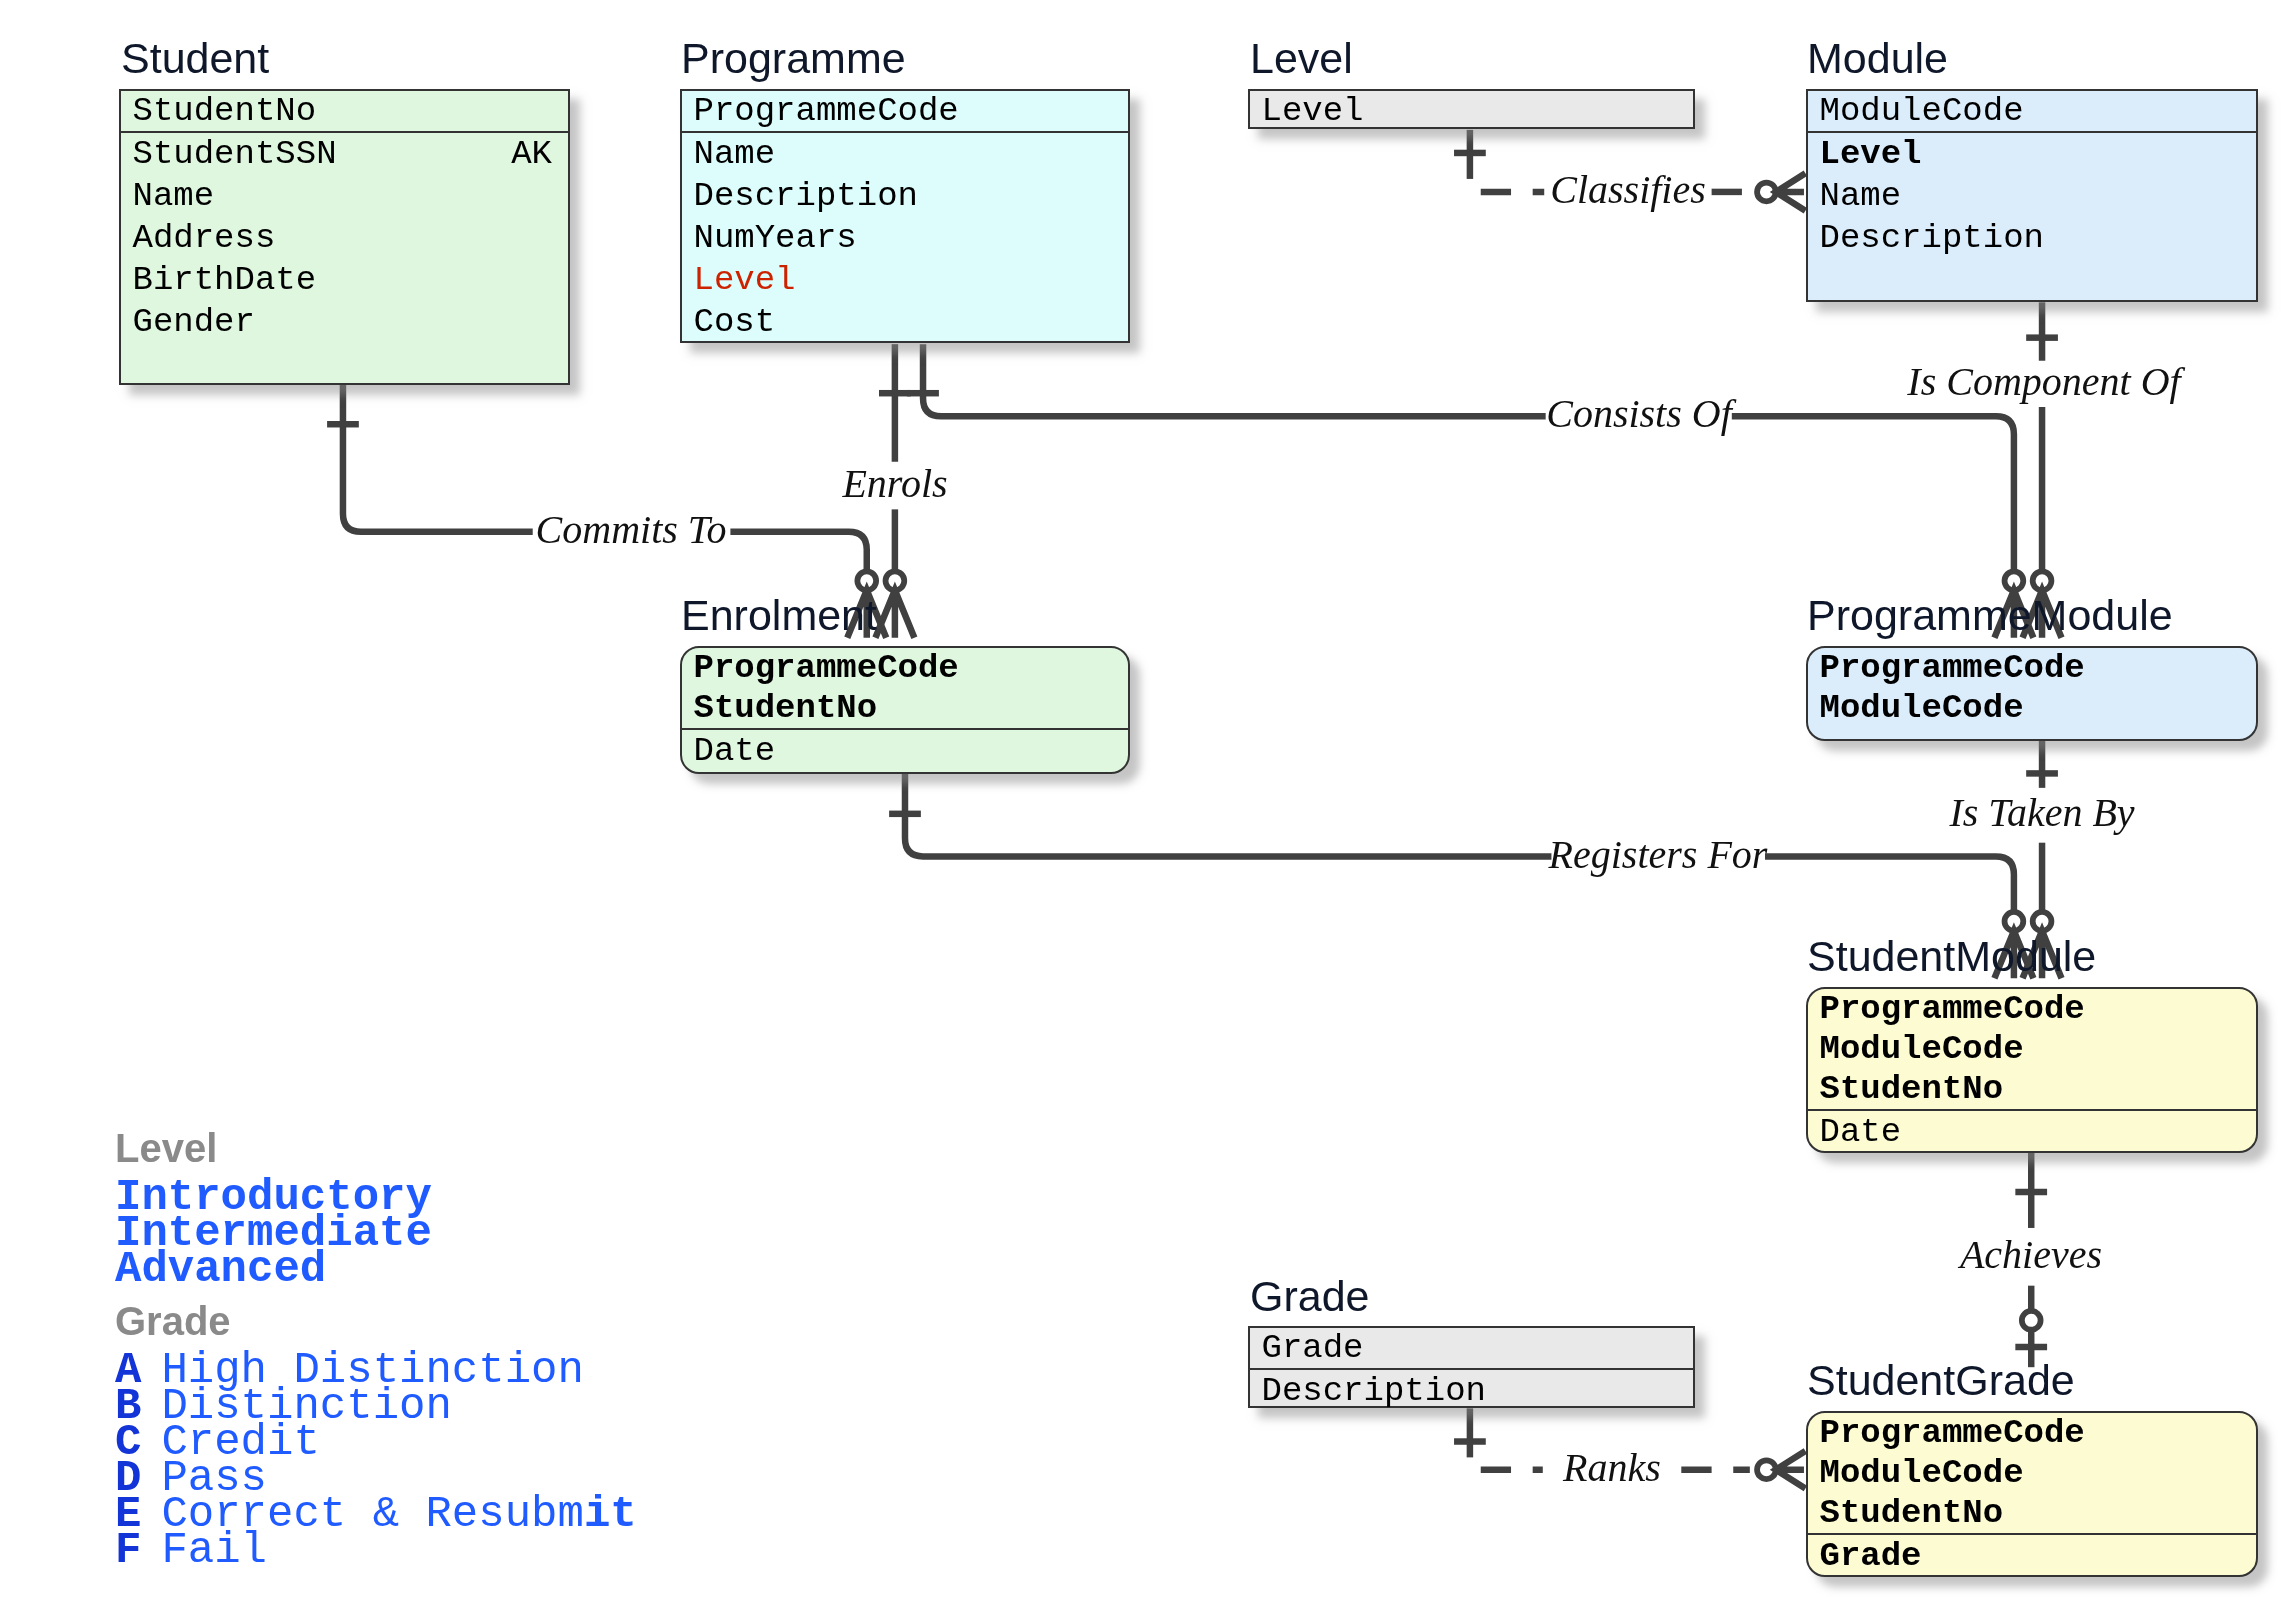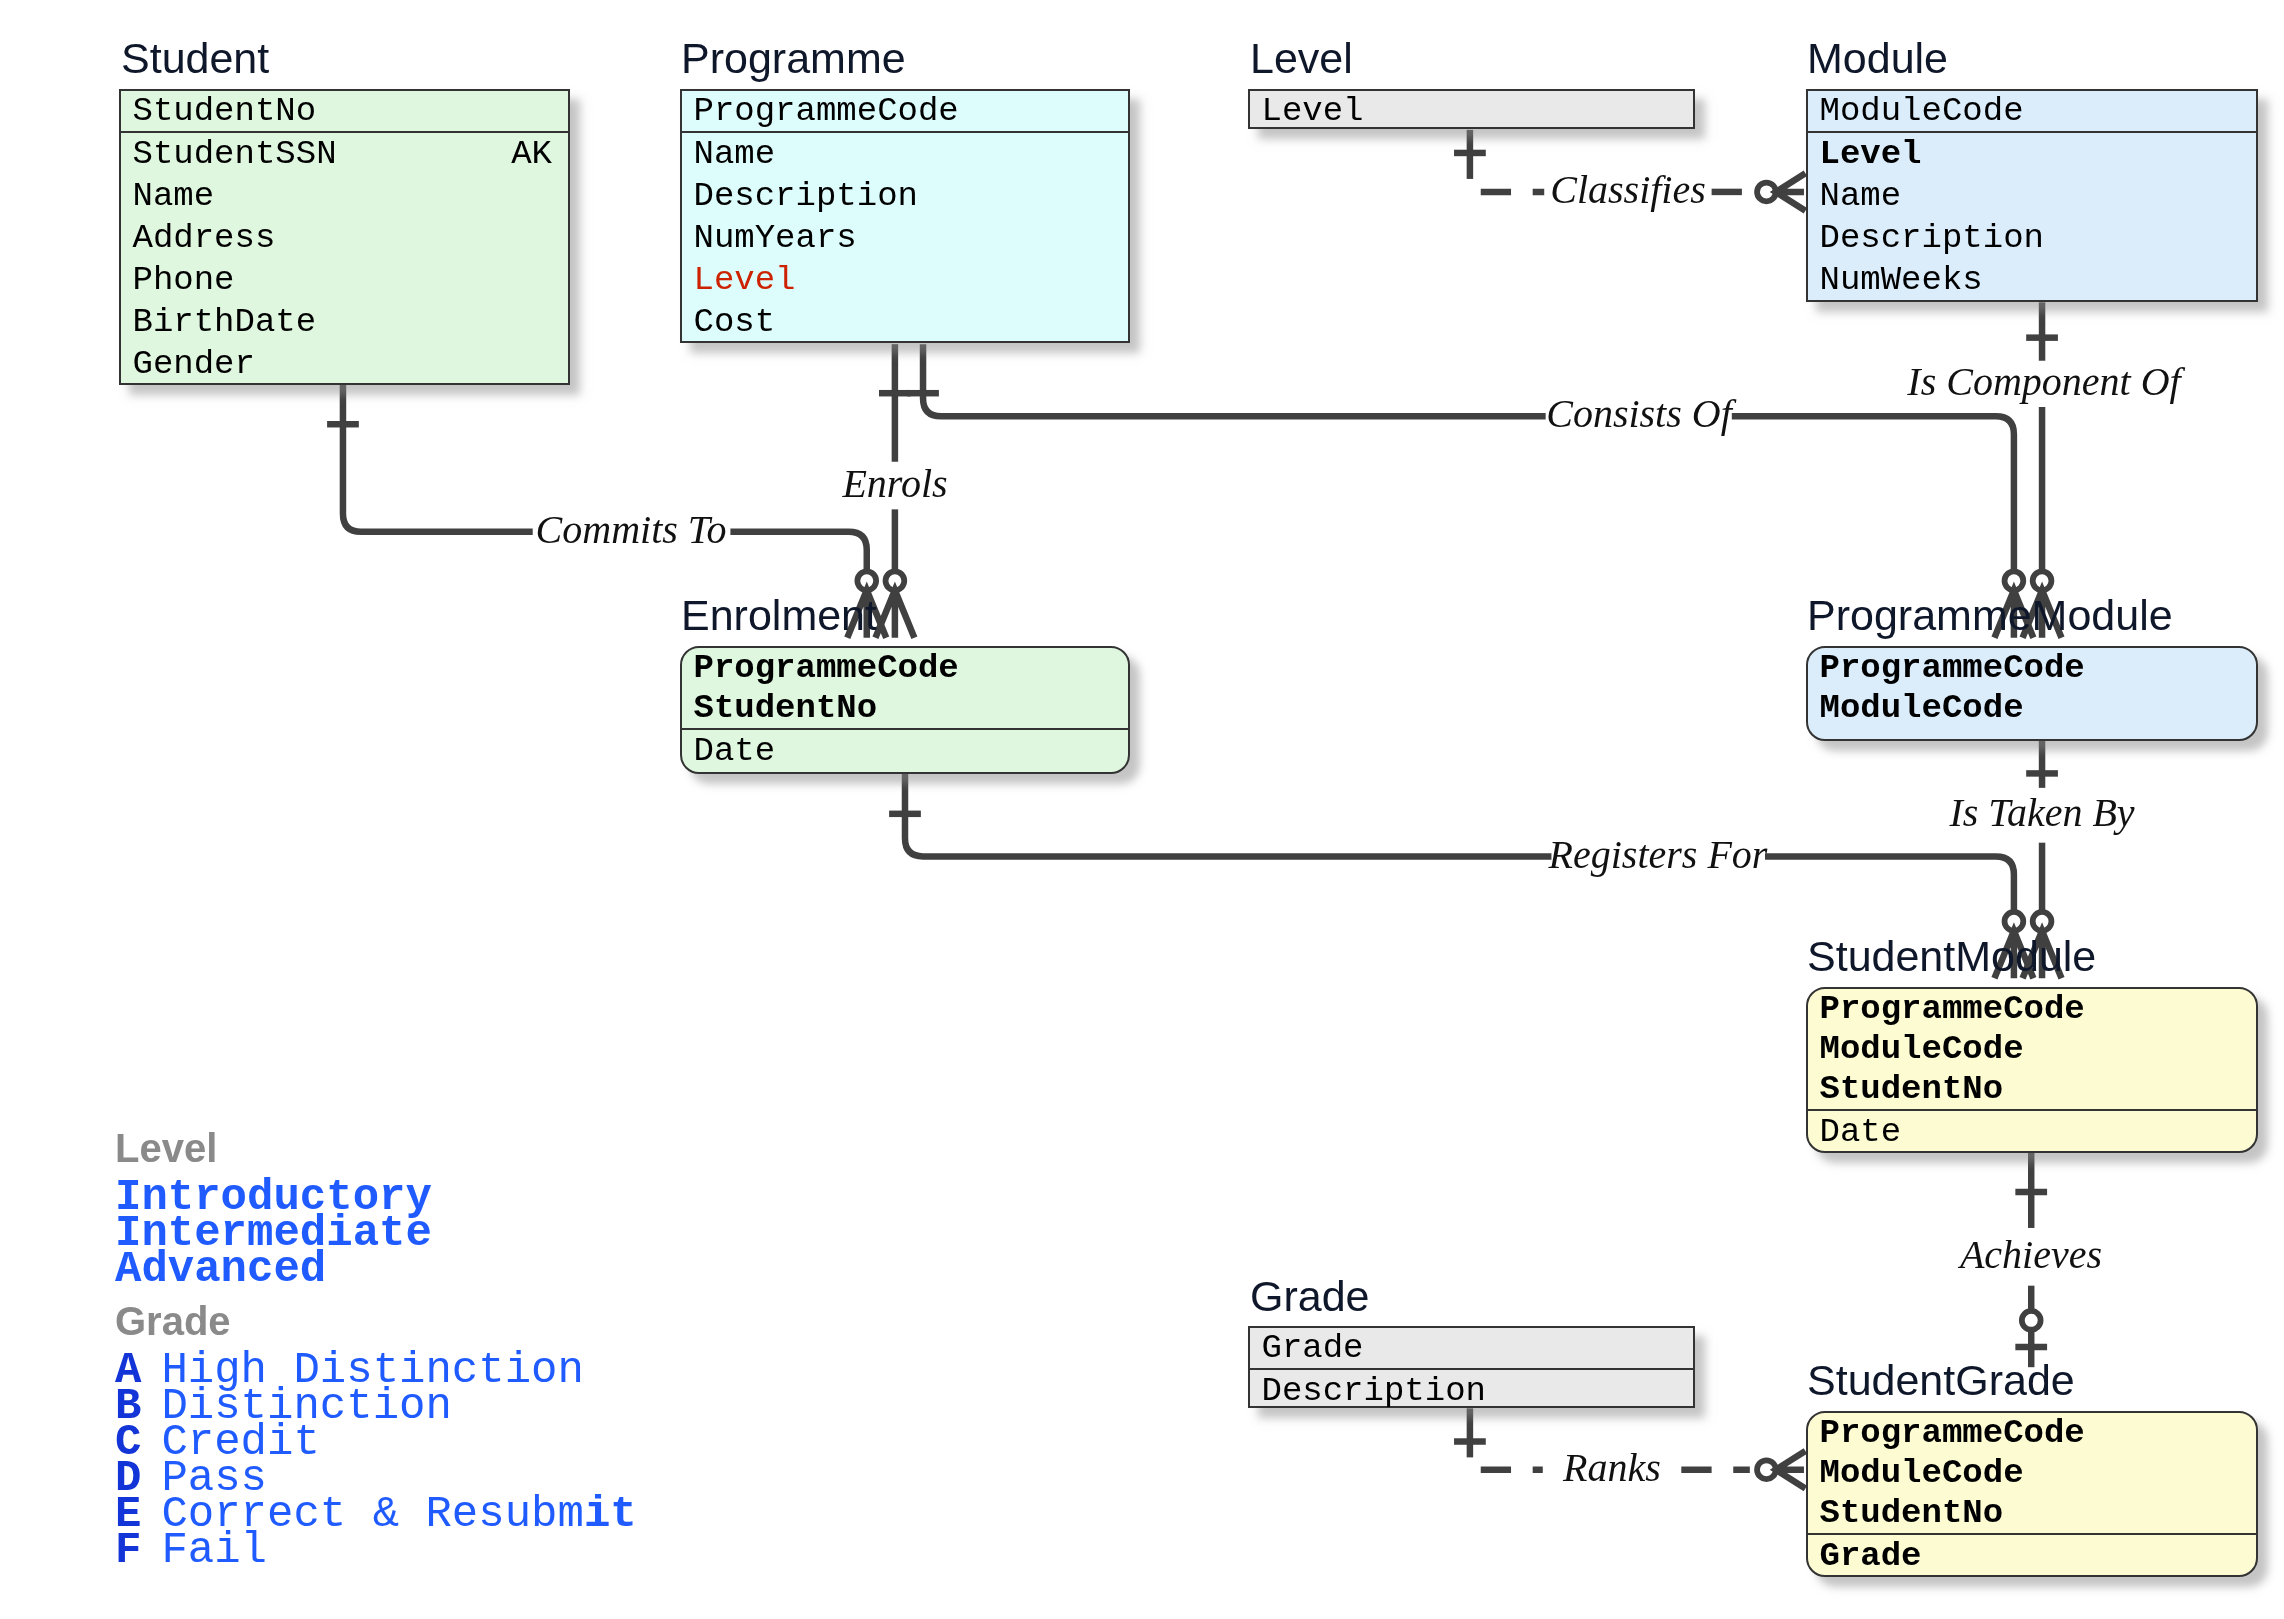--- a/index.html
+++ b/index.html
@@ -129,23 +129,20 @@
             <span class="etext">StudentSSN</span>
             <span class="etag">AK</span>
           </div>
           <div class="erow">
             <span class="etext">Name</span>
           </div>
           <div class="erow">
             <span class="etext">Address</span>
           </div>
           <div class="erow">
-            <span class="etext">Phone</span>
-          </div>
-          <div class="erow">
             <span class="etext">BirthDate</span>
           </div>
           <div class="erow">
             <span class="etext">Gender</span>
           </div>
         </div>
       </div>
       <div class="etitle" style="left: 681px; top: 34px;">Programme</div>
       <div class="entity" style="left: 680px; top: 89px; width: 450px; height: 254px; background: rgb(221, 252, 252);">
         <div class="section keys">
@@ -188,23 +185,20 @@
         </div>
         <div class="section attrs">
           <div class="erow bold">
             <span class="etext">Level</span>
           </div>
           <div class="erow">
             <span class="etext">Name</span>
           </div>
           <div class="erow">
             <span class="etext">Description</span>
-          </div>
-          <div class="erow">
-            <span class="etext">NumWeeks</span>
           </div>
         </div>
       </div>
       <div class="etitle" style="left: 681px; top: 591px;">Enrolment</div>
       <div class="entity rounded" style="left: 680px; top: 646px; width: 450px; height: 128px; background: rgb(223, 246, 223);">
         <div class="section keys">
           <div class="erow bold">
             <span class="etext">ProgrammeCode</span>
           </div>
           <div class="erow bold">

